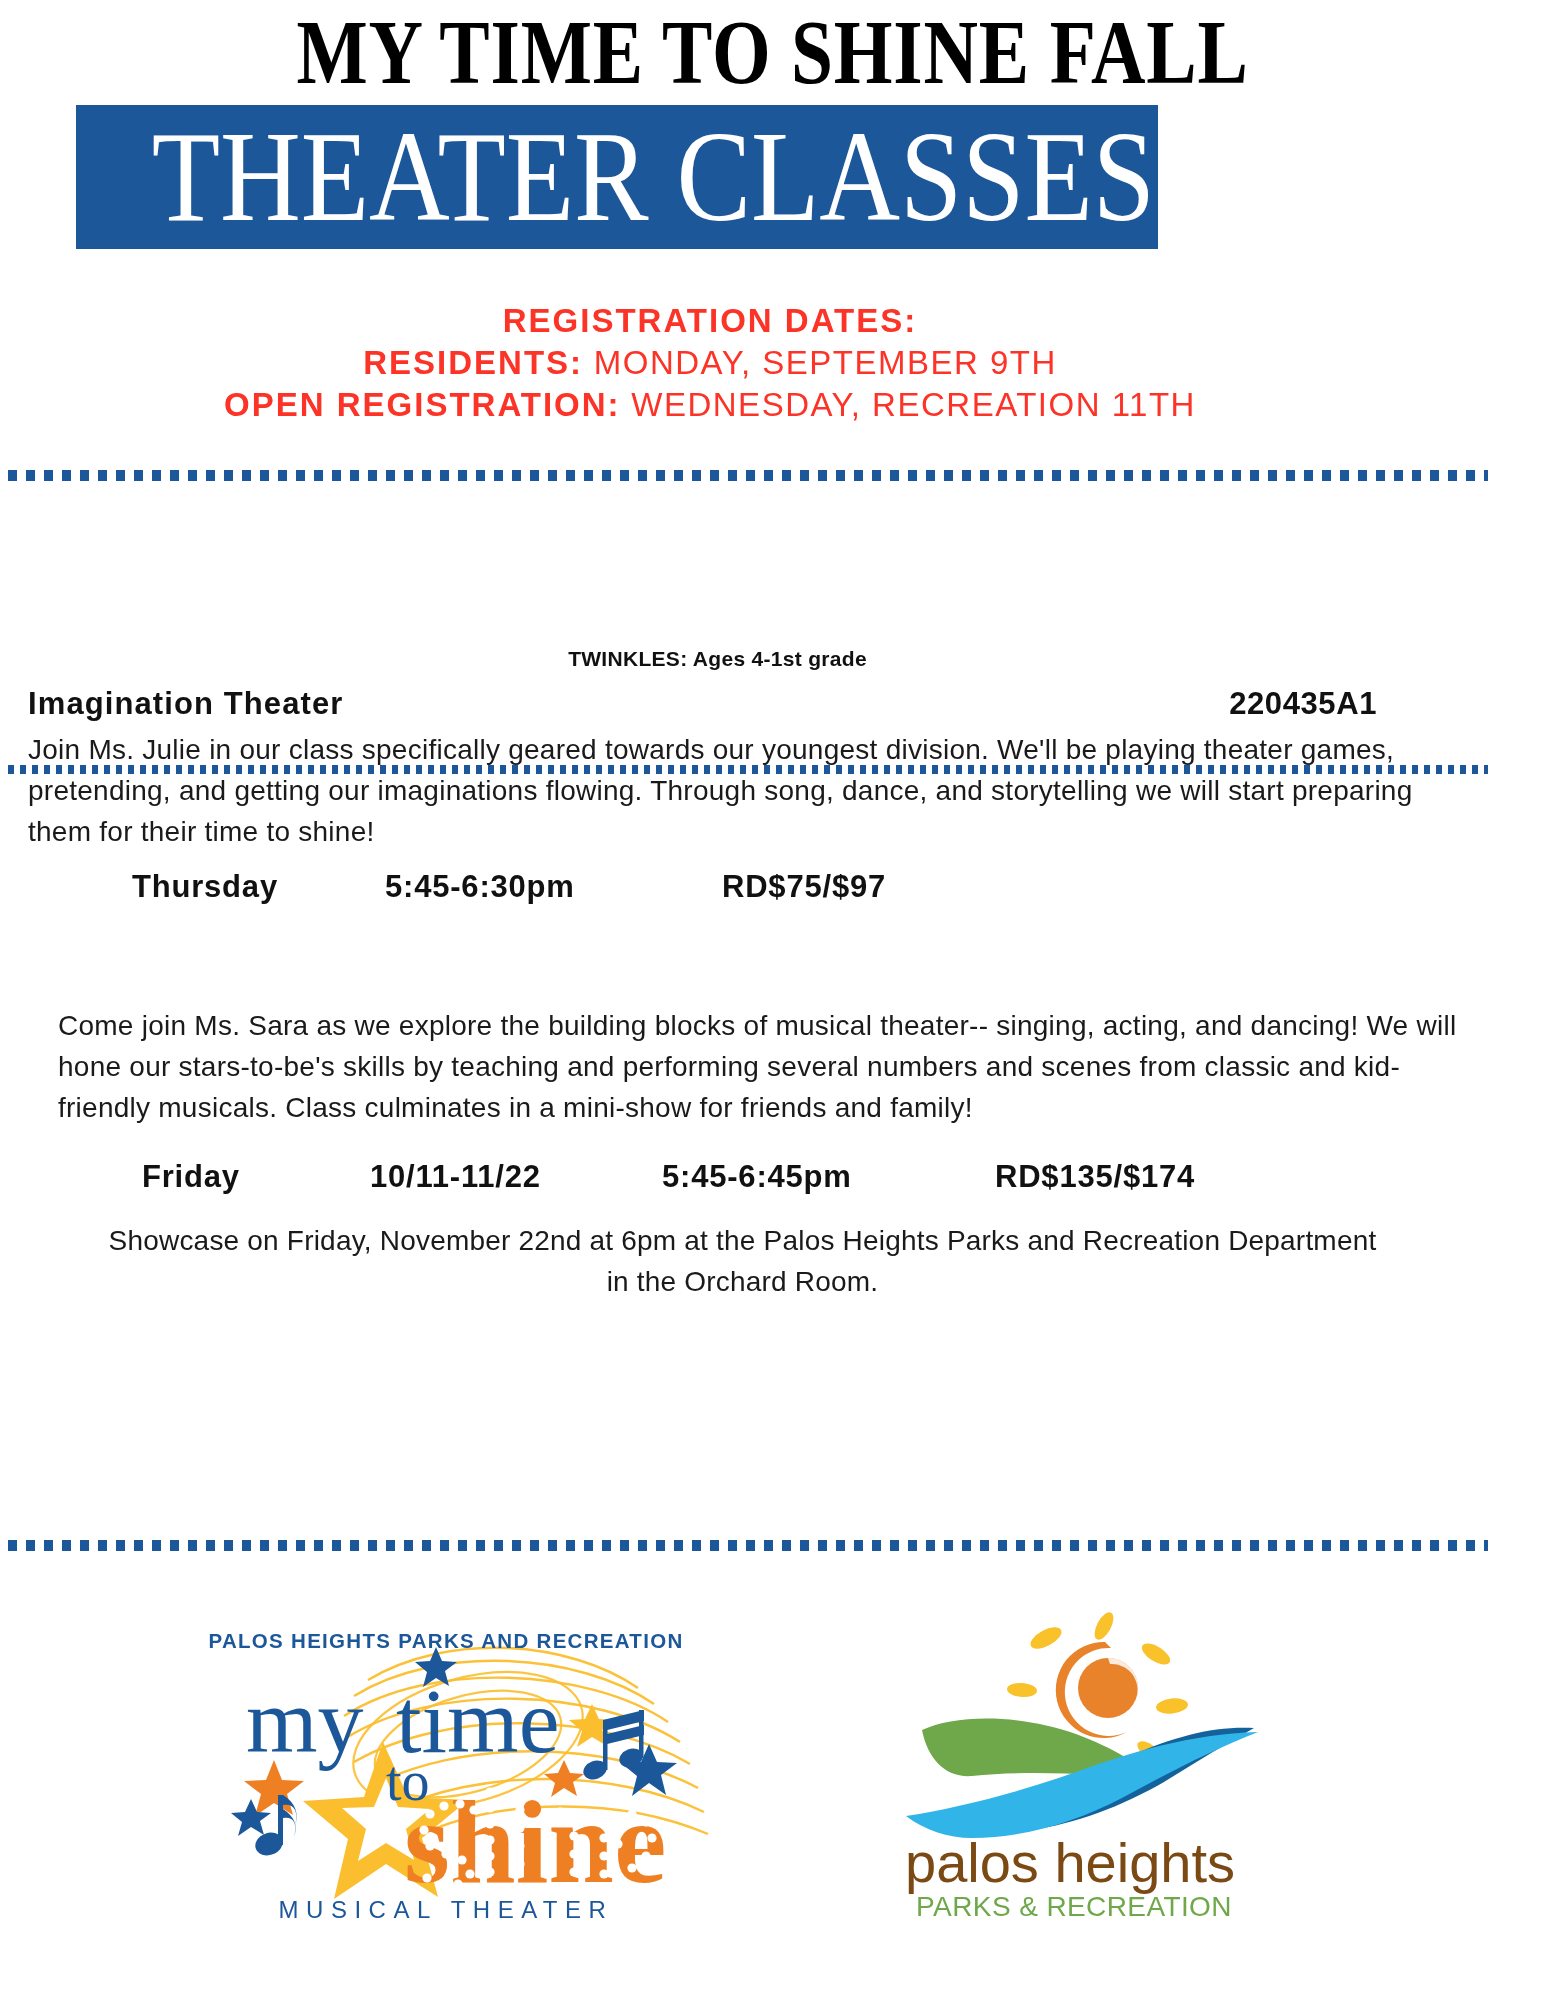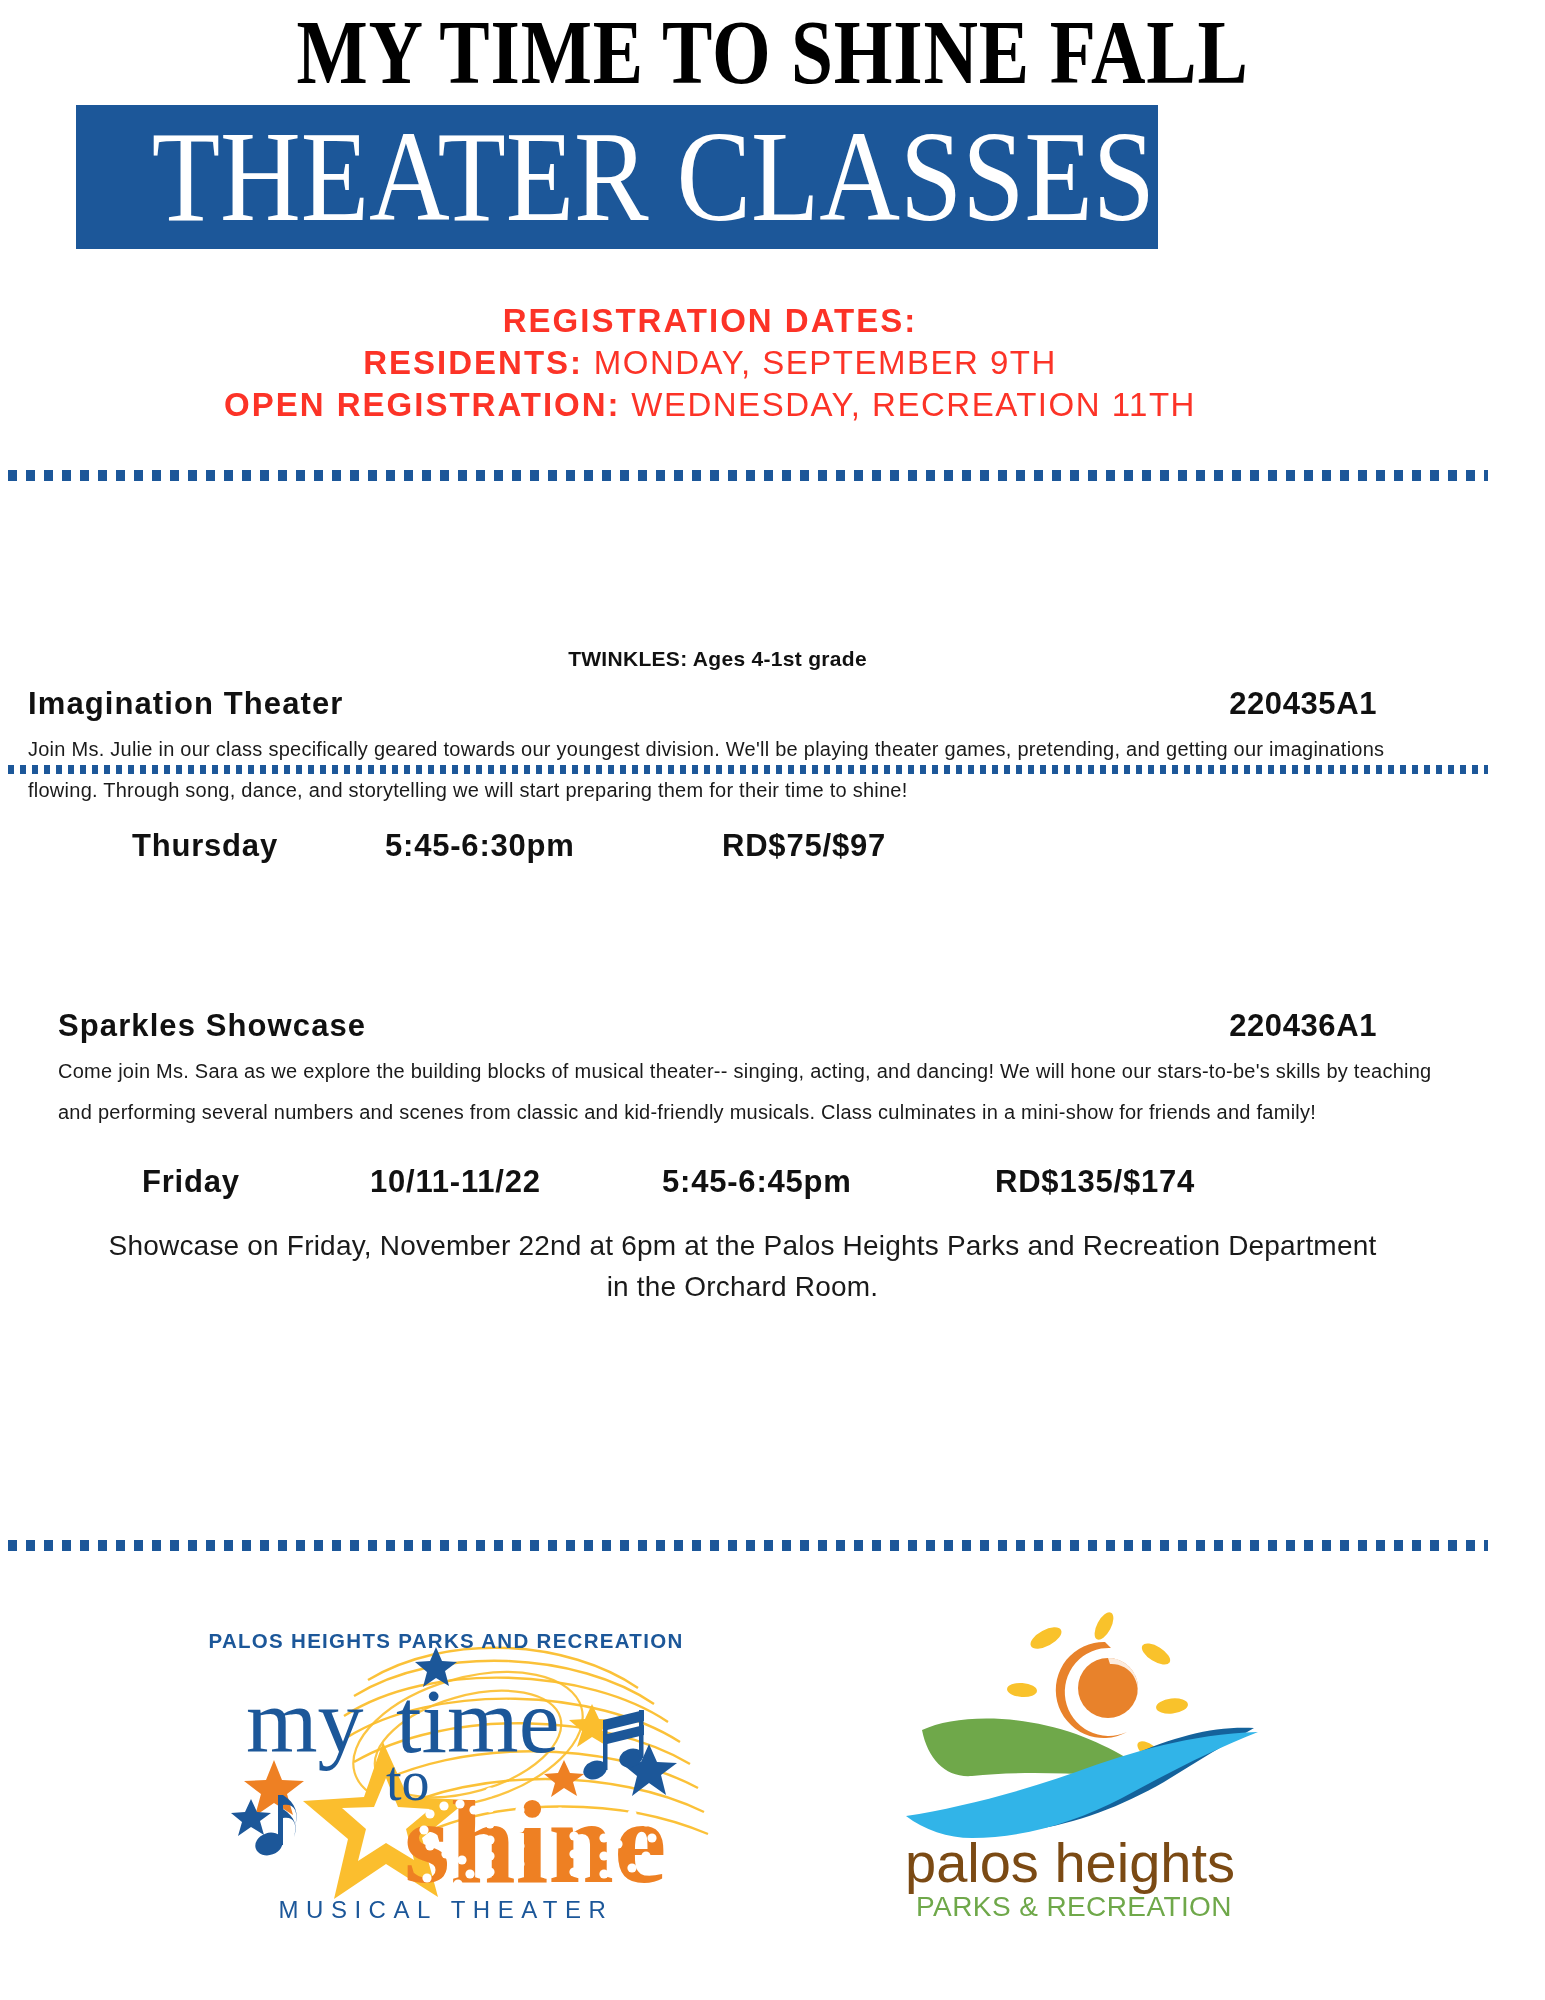--- a/index.html
+++ b/index.html
@@ -117,21 +117,21 @@
   .class-code {
     position: absolute;
     right: 168px;
     font-weight: bold;
     font-size: 31px;
     line-height: 40px;
     letter-spacing: 0.6px;
     color: #111;
   }
   .desc {
-    font-size: 20px;
+    font-size: 28px;
     line-height: 41px;
     letter-spacing: 0.25px;
     color: #1a1a1a;
     font-weight: 400;
   }
   .sched {
     display: flex;
     font-weight: bold;
     font-size: 31px;
     line-height: 42px;
@@ -185,24 +185,20 @@
   <div class="sched" style="margin:14px 0 0 132px;">
     <span style="width:253px;">Thursday</span>
     <span style="width:337px;">5:45-6:30pm</span>
     <span>RD$75/$97</span>
   </div>
 </div>
 
 <div class="divider d2"></div>
 
 <div class="section" style="top:1000px;">
-  <div class="row-title">
-    <span class="class-name" style="left:58px;">Sparkles Showcase</span>
-    <span class="class-code">220436A1</span>
-  </div>
   <div class="desc" style="margin:5px 88px 0 58px;">Come join Ms. Sara as we explore the building blocks of musical theater-- singing, acting, and dancing! We will hone our stars-to-be's skills by teaching and performing several numbers and scenes from classic and kid-friendly musicals. Class culminates in a mini-show for friends and family!</div>
   <div class="sched" style="margin:28px 0 0 142px;">
     <span style="width:228px;">Friday</span>
     <span style="width:292px;">10/11-11/22</span>
     <span style="width:333px;">5:45-6:45pm</span>
     <span>RD$135/$174</span>
   </div>
   <div class="note" style="margin:22px 160px 0 100px;">Showcase on Friday, November 22nd at 6pm at the Palos Heights Parks and Recreation Department in the Orchard Room.</div>
 </div>
 

